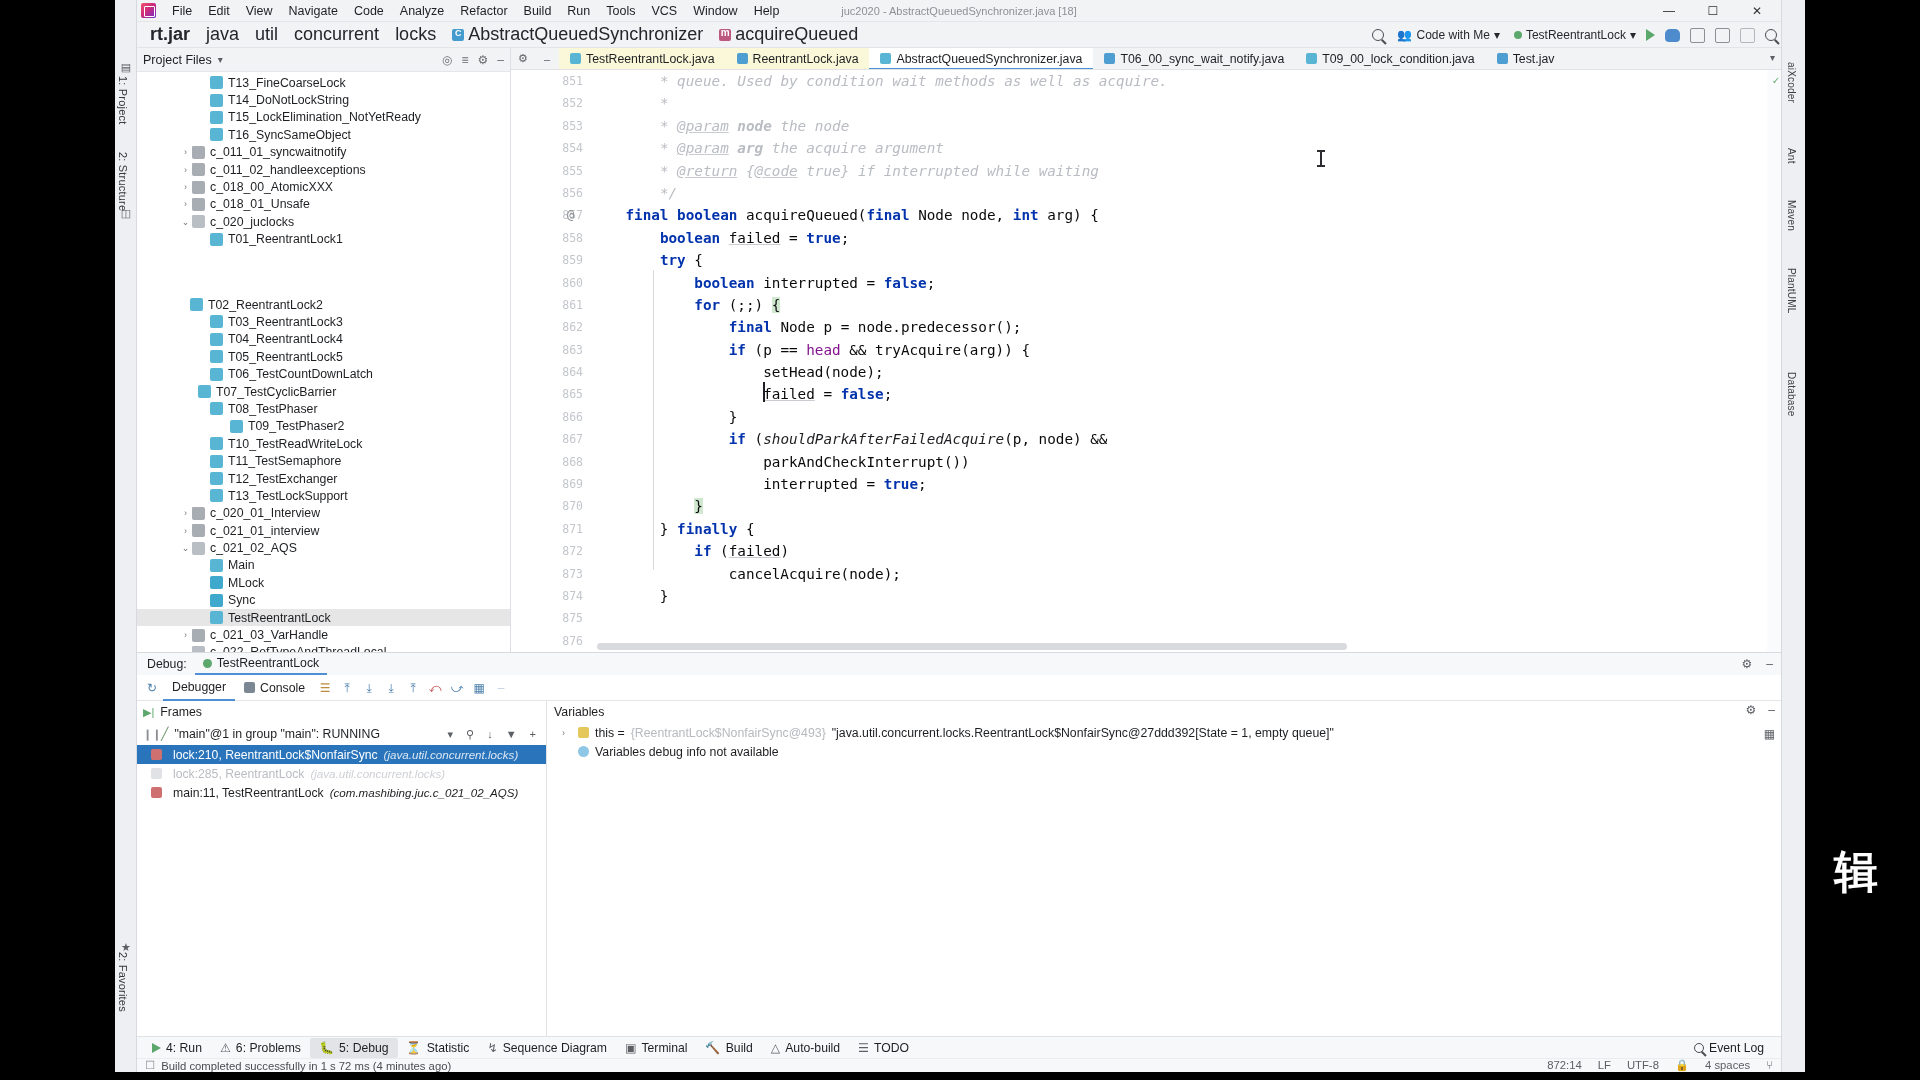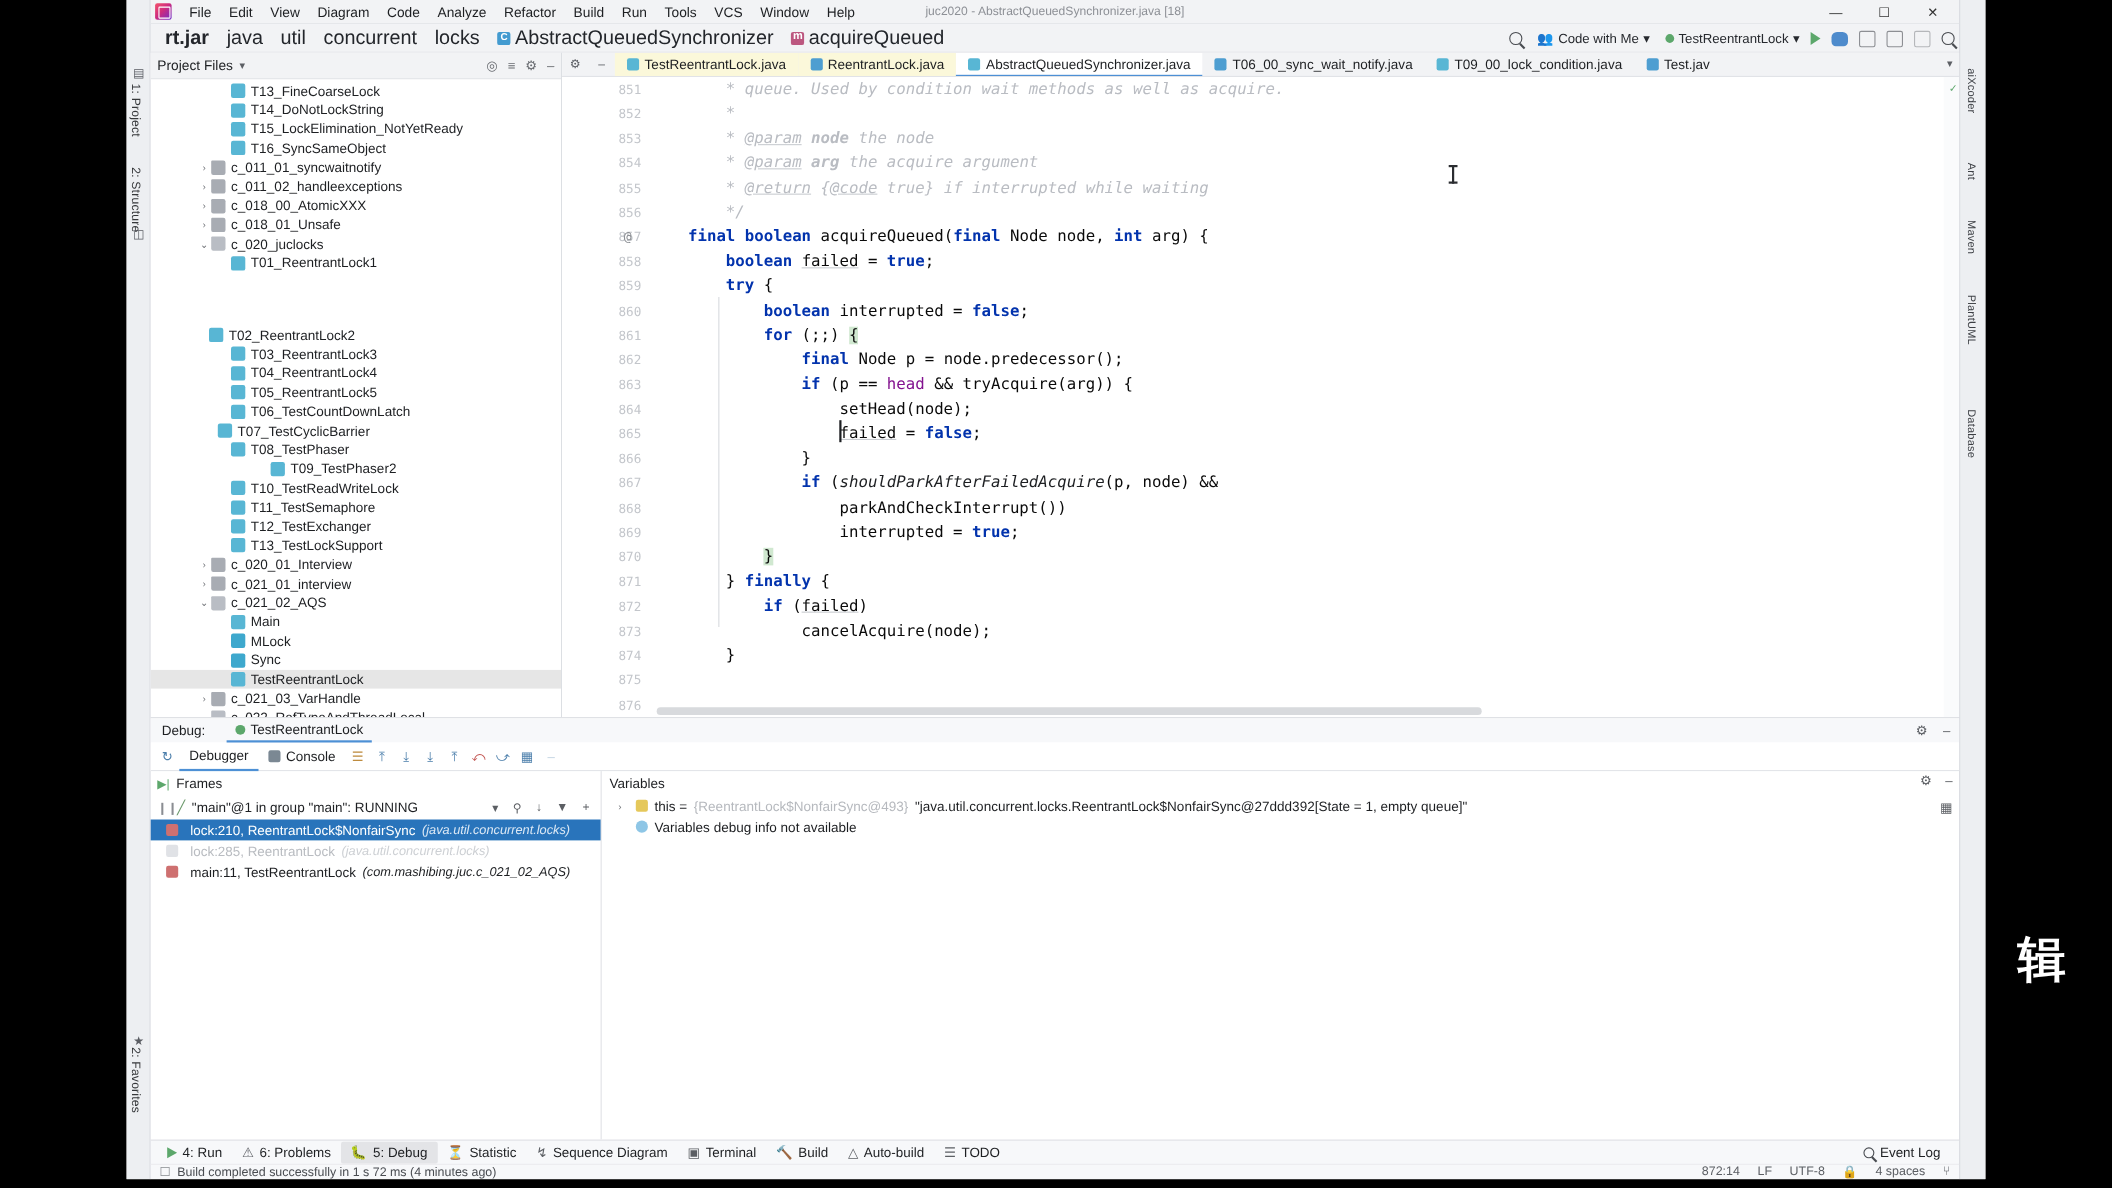--- a/index.html
+++ b/index.html
@@ -237,21 +237,21 @@
   .ok-check {
     position: absolute; right: 2px; top: 4px; font-size: 11px; color: #59a869;
   }
 
   
   .debug-panel {
     position: absolute; left: 22px; right: 24px; bottom: 36px; height: 384px;
     background: #ffffff; border-top: 1px solid #d7dadf;
   }
   .dbg-head {
-    height: 22px; display: flex; align-items: center; gap: 19px;
+    height: 22px; display: flex; align-items: center; gap: 8px;
     padding-left: 6px; font-size: 12.3px; color: #1d1f22;
     background: #f7f8fa;
   }
   .dbg-head .tabsel {
     display:flex; align-items:center; gap:5px; padding: 0 8px;
     border-bottom: 2px solid #4a90d9; height: 22px;
   }
   .dbg-right-ic { margin-left:auto; display:flex; gap:14px; padding-right:8px; color:#5c5f64; font-size:12px;}
 
   .dbg-toolbar {
@@ -360,21 +360,21 @@
     <div class="rail-label" style="top:200px">Maven</div>
     <div class="rail-label" style="top:268px">PlantUML</div>
     <div class="rail-label" style="top:372px">Database</div>
   </div>
 
   <div class="menubar">
     <div class="app-logo"></div>
     <div class="menu-item">File</div>
     <div class="menu-item">Edit</div>
     <div class="menu-item">View</div>
-    <div class="menu-item">Diagram</div>
+    <div class="menu-item">Navigate</div>
     <div class="menu-item">Code</div>
     <div class="menu-item">Analyze</div>
     <div class="menu-item">Refactor</div>
     <div class="menu-item">Build</div>
     <div class="menu-item">Run</div>
     <div class="menu-item">Tools</div>
     <div class="menu-item">VCS</div>
     <div class="menu-item">Window</div>
     <div class="menu-item">Help</div>
     <div class="win-title">juc2020 - AbstractQueuedSynchronizer.java [18]</div>
@@ -509,21 +509,21 @@
           <div class="tnode" style="padding-left: 48px; text-align: right;">
             <span class="twist"></span>
             <span class="tico ico-java"></span>
             <span>T07_TestCyclicBarrier</span>
           </div>
           <div class="tnode" style="padding-left: 60px;">
             <span class="twist"></span>
             <span class="tico ico-java"></span>
             <span>T08_TestPhaser</span>
           </div>
-          <div class="tnode" style="padding-left: 96px;">
+          <div class="tnode" style="padding-left: 44px; margin-left: 36px;">
             <span class="twist"></span>
             <span class="tico ico-java"></span>
             <span>T09_TestPhaser2</span>
           </div>
           <div class="tnode" style="padding-left: 60px;">
             <span class="twist"></span>
             <span class="tico ico-java"></span>
             <span>T10_TestReadWriteLock</span>
           </div>
           <div class="tnode" style="padding-left: 60px;">

